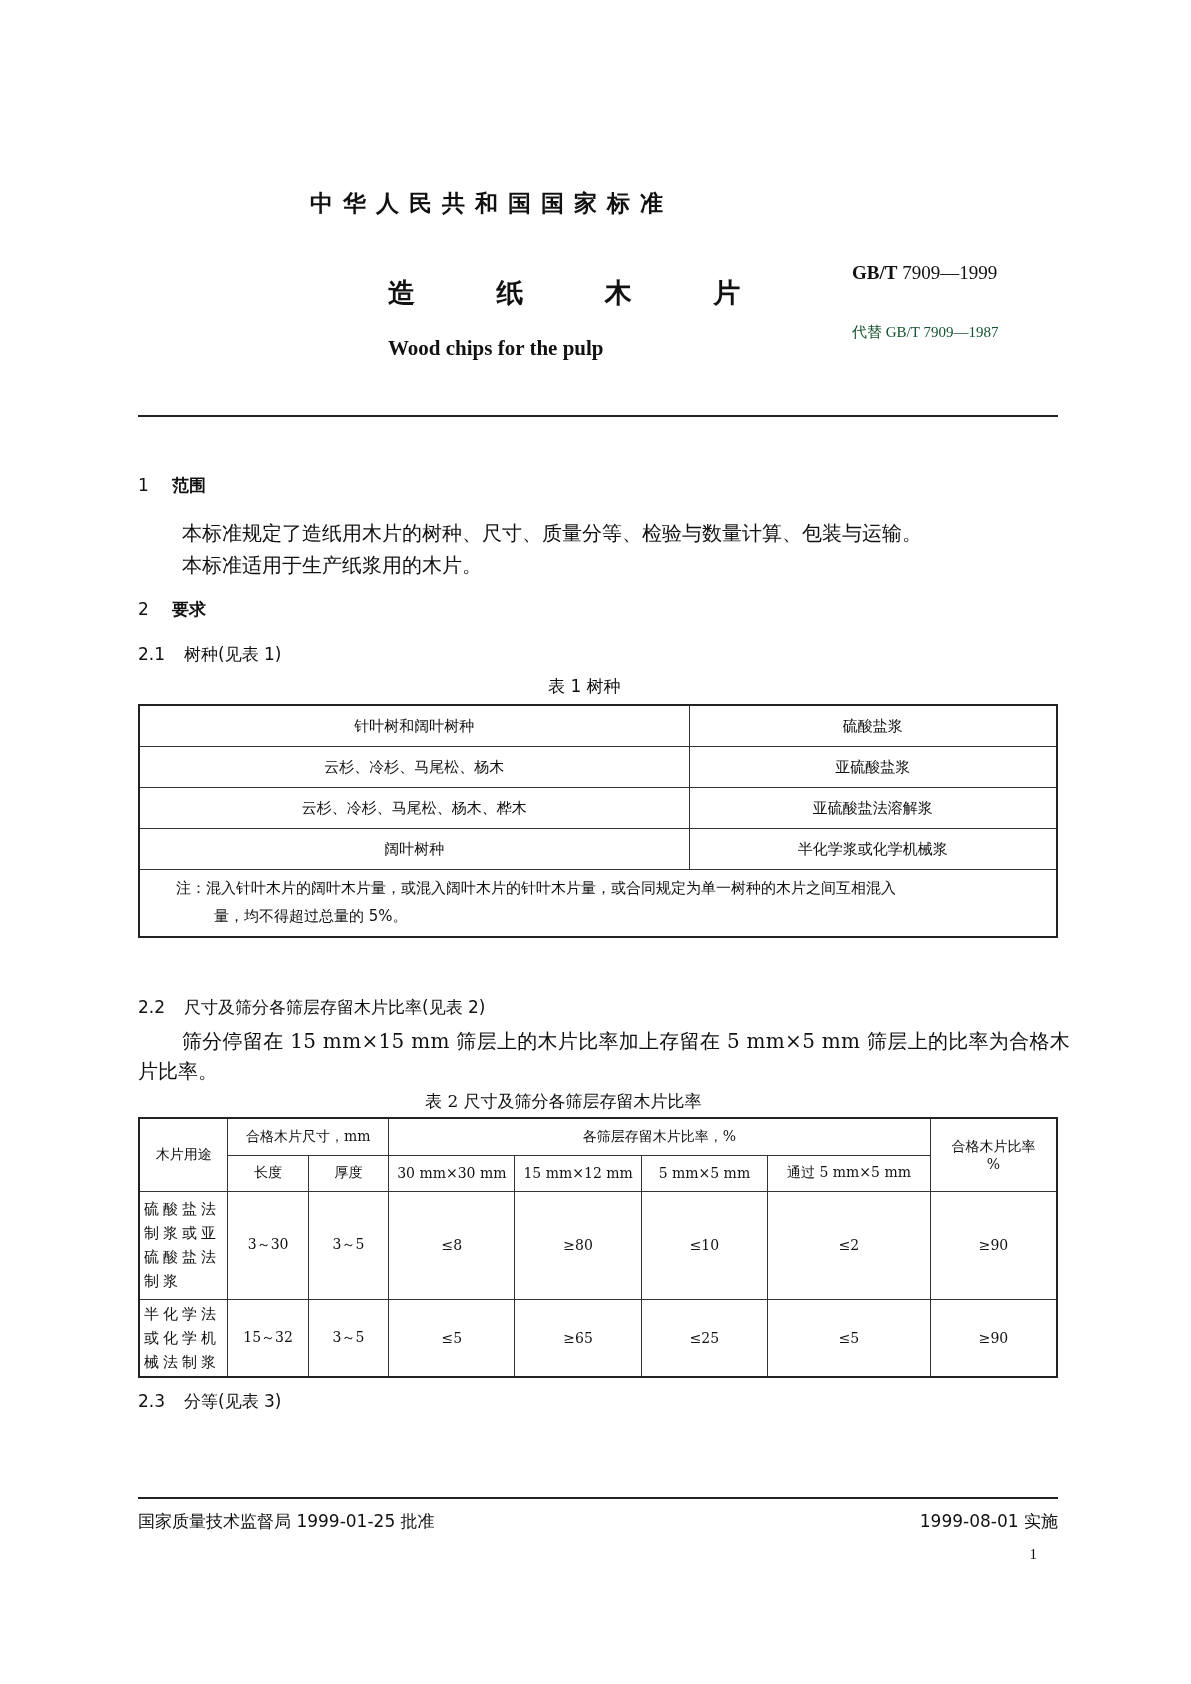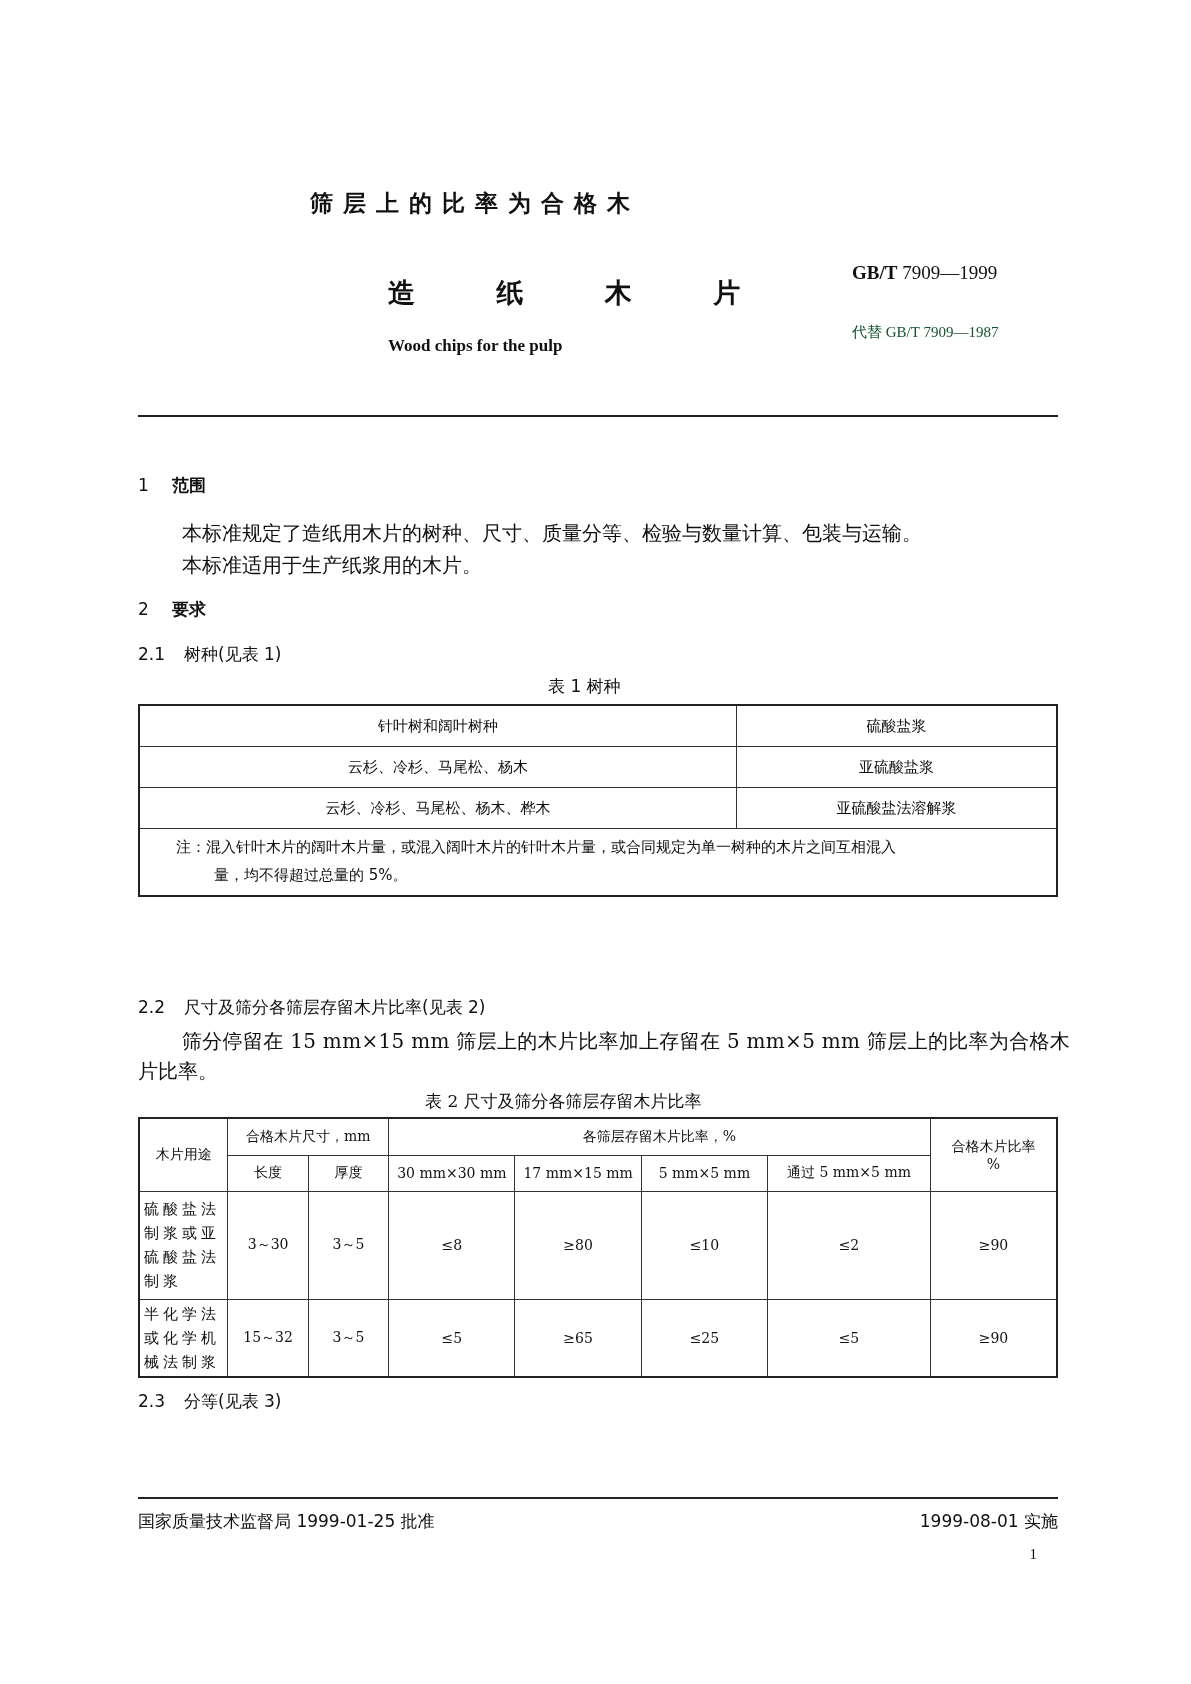--- a/index.html
+++ b/index.html
@@ -3,21 +3,21 @@
 <meta charset="utf-8">
 <style>
   html, body { margin:0; padding:0; background:#ffffff; }
   body { width:1191px; height:1684px; position:relative; overflow:hidden;
          font-family:"DejaVu Serif", serif; color:#111; }
   .abs { position:absolute; }
   .sans { font-family:"DejaVu Sans", sans-serif; }
   .serif { font-family:"DejaVu Serif", serif; }
   .cnt-title { left:310px; top:188px; font-size:23px; font-weight:bold; letter-spacing:10px; }
   .doc-title { left:388px; top:275px; font-size:27px; font-weight:bold; letter-spacing:36px; }
-  .en-title { left:388px; top:336px; font-size:17px; font-weight:bold; font-family:"Liberation Serif", serif; }
+  .en-title { left:388px; top:336px; font-size:21px; font-weight:bold; font-family:"Liberation Serif", serif; }
   .code { left:852px; top:262px; font-size:19px; font-family:"Liberation Serif", serif; }
   .code b { font-weight:bold; }
   .replace { left:852px; top:323px; font-size:15px; font-family:"Liberation Serif", serif; color:#14532d; }
   .rule-top { left:138px; top:415px; width:920px; height:2px; background:#222; }
   .h1 { font-size:17px; font-weight:bold; }
   .h1 .num { display:inline-block; width:34px; font-weight:normal; }
   .p { font-size:20px; }
   .h2 { font-size:17px; }
   .h2 .num { display:inline-block; width:46px; }
   table { border-collapse:collapse; position:absolute; }
@@ -31,21 +31,21 @@
   .t2 td { font-size:14px; }
   .t2 .use { text-align:left; padding:2px 4px; line-height:24px; letter-spacing:4px; font-size:15px; }
   .rule-bottom { left:138px; top:1497px; width:920px; height:2px; background:#222; }
   .footer-l { left:138px; top:1510px; font-size:17px; font-family:"DejaVu Sans", sans-serif; }
   .footer-r { right:133px; top:1510px; font-size:17px; font-family:"DejaVu Sans", sans-serif; }
   .page { right:154px; top:1546px; font-size:15px; font-family:"Liberation Serif", serif; }
 </style>
 </head>
 <body>
 
-<div class="abs sans cnt-title">筛层上的比率为合格木</div>
+<div class="abs sans cnt-title">中华人民共和国国家标准</div>
 <div class="abs sans doc-title">造 纸 木 片</div>
 <div class="abs en-title">Wood chips for the pulp</div>
 <div class="abs code">
   <b>GB/T</b>
   <span>7909—1999</span>
 </div>
 <div class="abs replace">代替 GB/T 7909—1987</div>
 <div class="abs rule-top"></div>
 
 <div class="abs sans h1" style="left:138px; top:474px;">
@@ -71,20 +71,24 @@
   </tr>
   <tr>
     <td>云杉、冷杉、马尾松、杨木</td>
     <td>亚硫酸盐浆</td>
   </tr>
   <tr>
     <td>云杉、冷杉、马尾松、杨木、桦木</td>
     <td>亚硫酸盐法溶解浆</td>
   </tr>
   <tr>
+    <td>阔叶树种</td>
+    <td>半化学浆或化学机械浆</td>
+  </tr>
+  <tr>
     <td colspan="2" class="note">
       <div>注：混入针叶木片的阔叶木片量，或混入阔叶木片的针叶木片量，或合同规定为单一树种的木片之间互相混入</div>
       <div class="ind">量，均不得超过总量的 5%。</div>
     </td>
   </tr>
 </tbody>
   </table>
 
 <div class="abs sans h2" style="left:138px; top:996px;">
   <span class="num">2.2</span><span>尺寸及筛分各筛层存留木片比率(见表 2)</span>
@@ -101,21 +105,21 @@
     <td colspan="4">各筛层存留木片比率，%</td>
     <td rowspan="2" style="width:126px;">
       <div>合格木片比率</div>
       <div>%</div>
     </td>
   </tr>
   <tr style="height:36px;">
     <td style="width:80px;">长度</td>
     <td style="width:80px;">厚度</td>
     <td style="width:126px;">30 mm×30 mm</td>
-    <td style="width:126px;">17 mm×15 mm</td>
+    <td style="width:126px;">15 mm×12 mm</td>
     <td style="width:126px;">5 mm×5 mm</td>
     <td style="width:163px;">通过 5 mm×5 mm</td>
   </tr>
   <tr style="height:108px;">
     <td class="use">硫酸盐法制浆或亚硫酸盐法制浆</td>
     <td>3～30</td>
     <td>3～5</td>
     <td>≤8</td>
     <td>≥80</td>
     <td>≤10</td>

